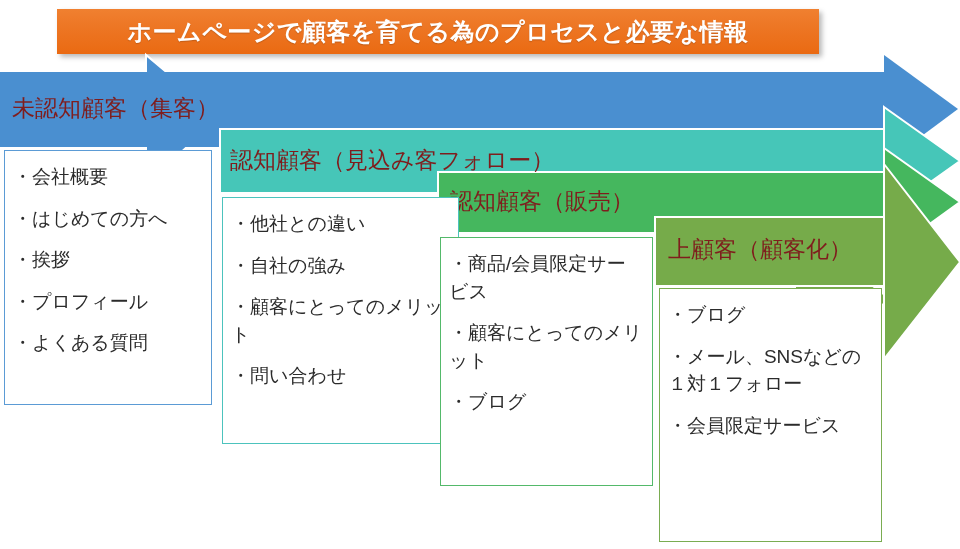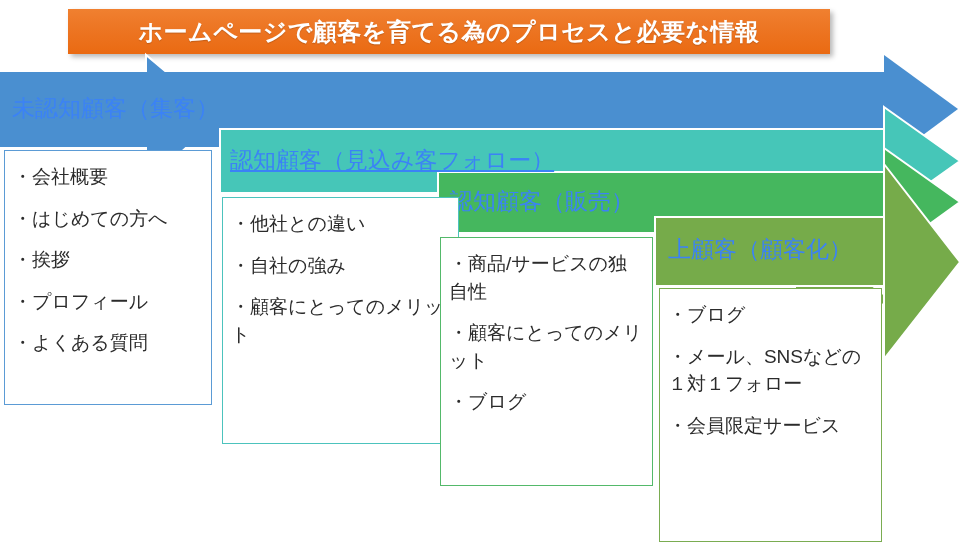--- a/index.html
+++ b/index.html
@@ -7,38 +7,38 @@
   body{
     width:960px;height:549px;
     background:#ffffff;
     font-family:"Liberation Sans","DejaVu Sans",sans-serif;
     overflow:hidden;
   }
   #stage{position:relative;width:960px;height:549px;overflow:hidden;background:#fff;}
 
   
   .title-bar{
-    position:absolute;left:68px;top:9px;width:762px;height:45px;
+    position:absolute;left:57px;top:9px;width:762px;height:45px;
     background:linear-gradient(180deg,#f08030 0%,#ed7624 40%,#ea6a12 100%);
     box-shadow:3px 3px 5px rgba(0,0,0,0.28);
     display:flex;align-items:center;justify-content:center;
   }
   .title-text{
     color:#ffffff;font-size:24px;font-weight:bold;letter-spacing:0.5px;
     white-space:nowrap;line-height:1;
     text-shadow:0 1px 1px rgba(0,0,0,0.18);
   }
 
   
   .chev{position:absolute;}
   .chev svg{display:block;overflow:visible;}
 
   
   .band-label{
-    position:absolute;color:#3b82f6;white-space:nowrap;
+    position:absolute;color:#7f1d1d;white-space:nowrap;
     font-size:23px;line-height:1;font-weight:400;
   }
 
   
   .panel{
     position:absolute;background:#ffffff;box-sizing:border-box;
   }
   .panel ul{list-style:none;margin:0;padding:0;}
   .panel li{
     font-size:19px;line-height:1.45;color:#2b2b2b;
@@ -106,21 +106,21 @@
     </svg>
   </div>
   <div class="chev" style="left:655px;top:217px;">
     <svg width="305" height="69" viewBox="0 0 305 69" aria-hidden="true">
       <polygon points="0,0 229,0 229,69 0,69" fill="#76ab4a" stroke="#ffffff" stroke-width="2"></polygon>
       <polygon points="229,-53 305,45 229,142" fill="#76ab4a" stroke="#ffffff" stroke-width="2"></polygon>
     </svg>
   </div>
 
   <div class="band-label" style="left:12px;top:97px;">未認知顧客（集客）</div>
-  <div class="band-label" style="left:230px;top:149px;text-decoration:underline;">認知顧客（見込み客フォロー）</div>
+  <div class="band-label" style="left:230px;top:149px;">認知顧客（見込み客フォロー）</div>
   <div class="band-label" style="left:450px;top:190px;">認知顧客（販売）</div>
   <div class="band-label" style="left:668px;top:238px;">上顧客（顧客化）</div>
 
   <div class="panel p1" style="left:4px;top:150px;width:208px;height:255px;">
     <div class="inner">
       <ul>
         <li>・会社概要</li>
         <li>・はじめての方へ</li>
         <li>・挨拶</li>
         <li>・プロフィール</li>
@@ -128,28 +128,29 @@
       </ul>
     </div>
   </div>
 
   <div class="panel p2" style="left:222px;top:197px;width:237px;height:247px;">
     <div class="inner">
       <ul>
         <li>・他社との違い</li>
         <li>・自社の強み</li>
         <li>・顧客にとってのメリット</li>
+        <li>・問い合わせ</li>
       </ul>
     </div>
   </div>
 
   <div class="panel p3" style="left:440px;top:237px;width:213px;height:249px;">
     <div class="inner">
       <ul>
-        <li>・商品/サービスの独自性</li>
+        <li>・商品/会員限定サービス</li>
         <li>・顧客にとってのメリット</li>
         <li>・ブログ</li>
       </ul>
     </div>
   </div>
 
   <div class="panel p4" style="left:659px;top:288px;width:223px;height:254px;">
     <div class="inner">
       <ul>
         <li>・ブログ</li>

